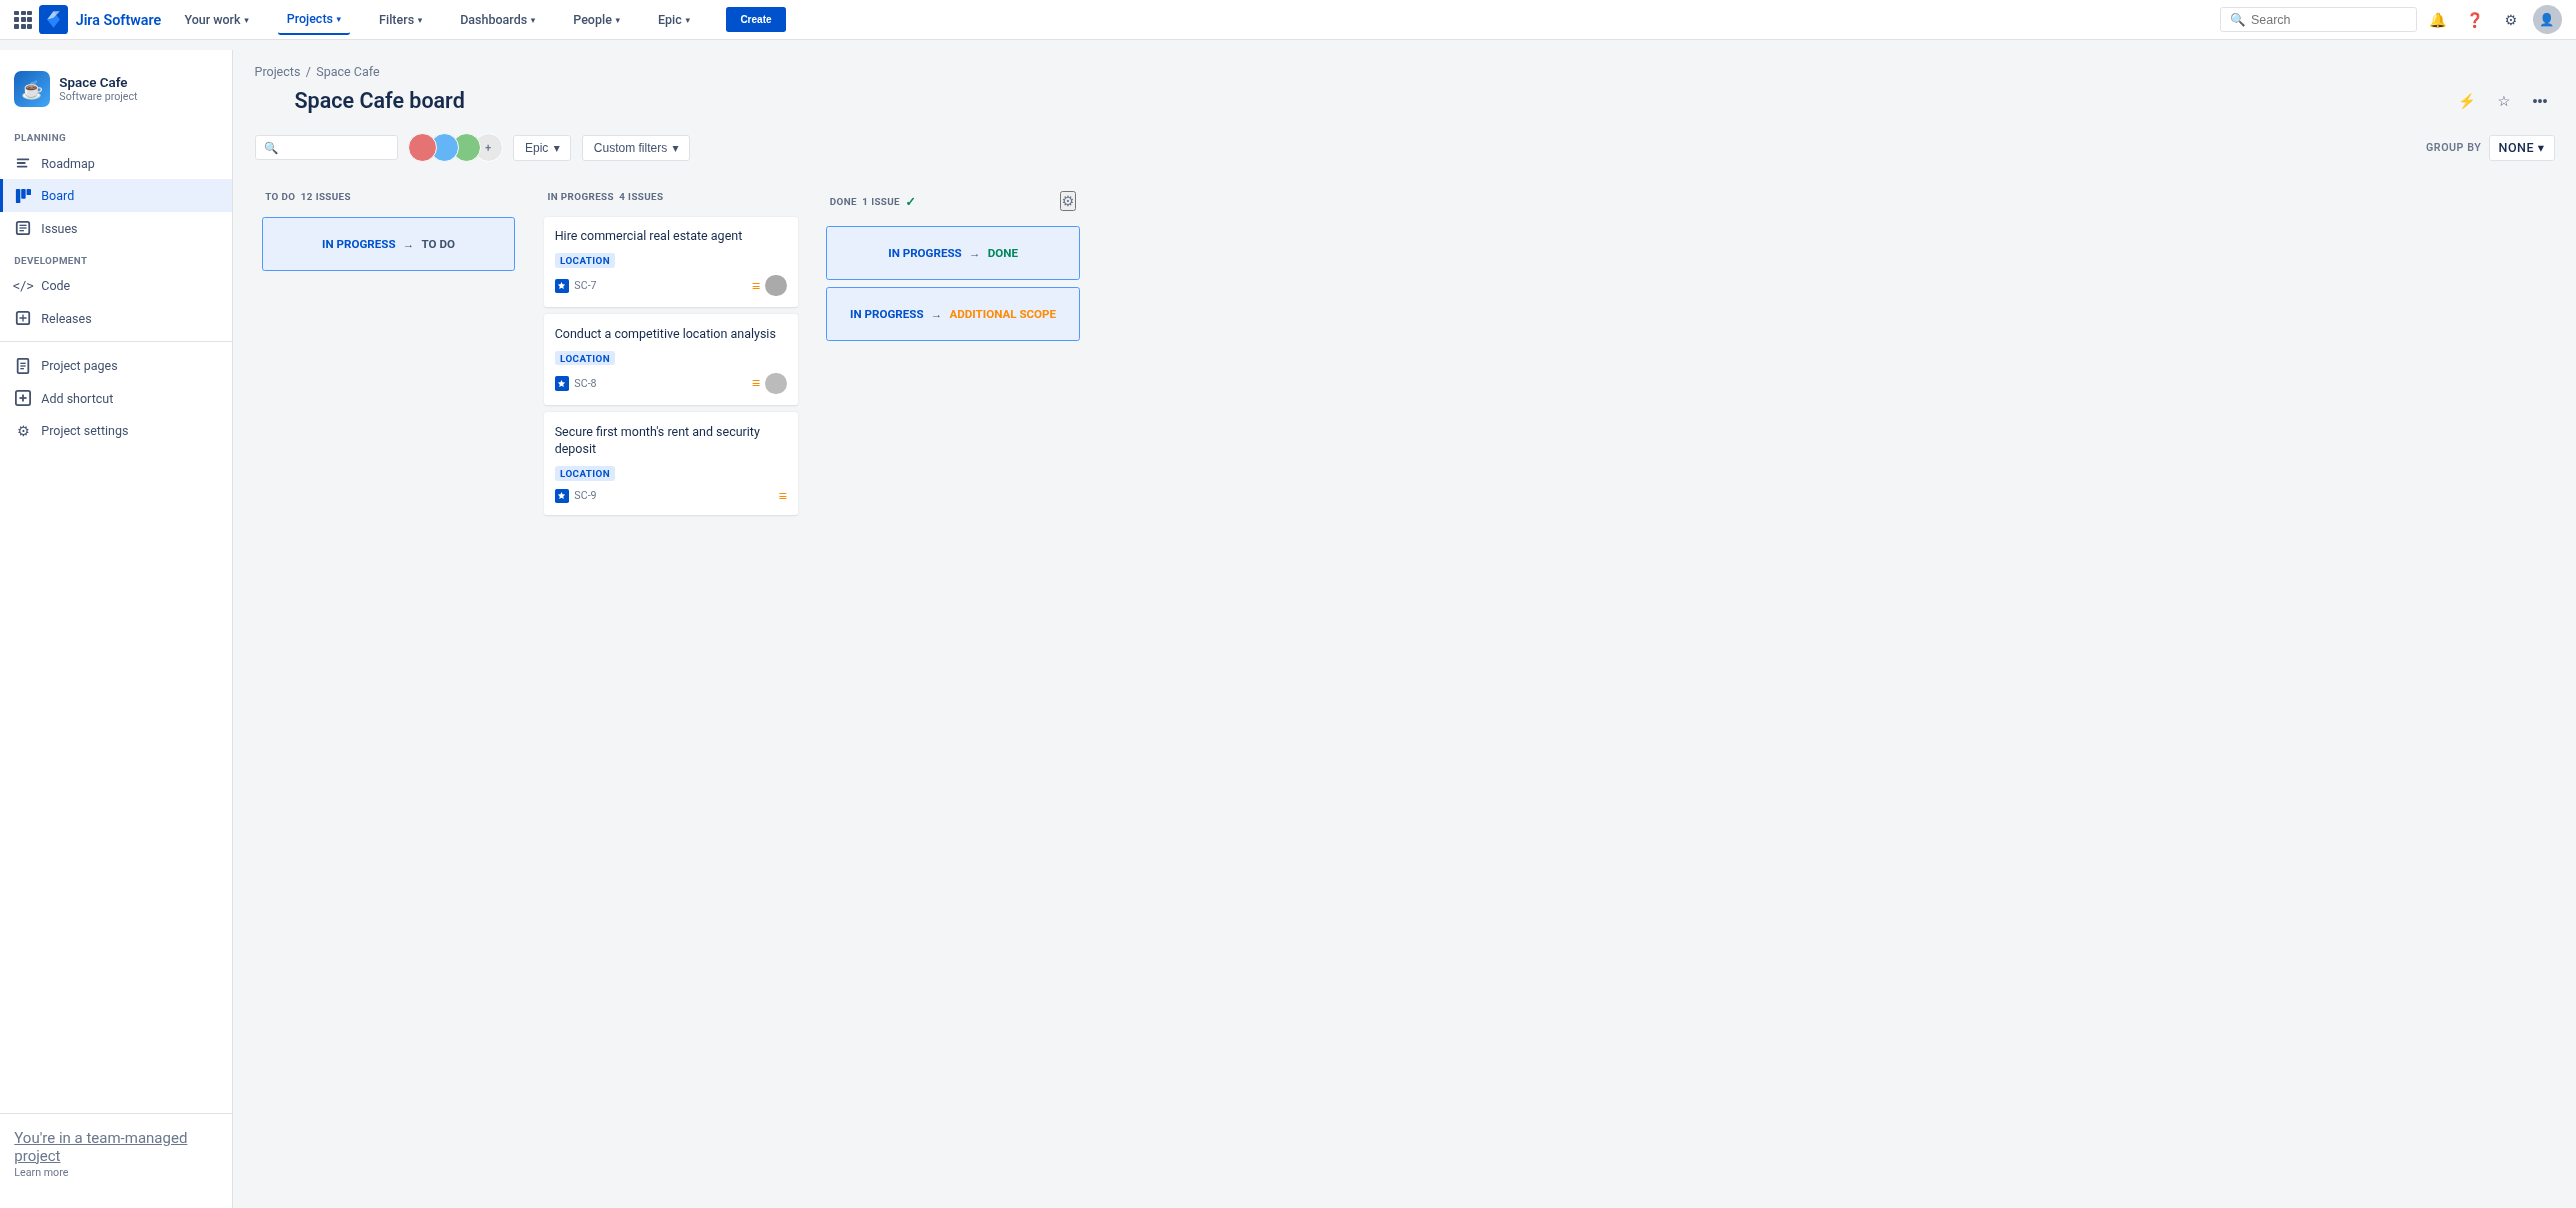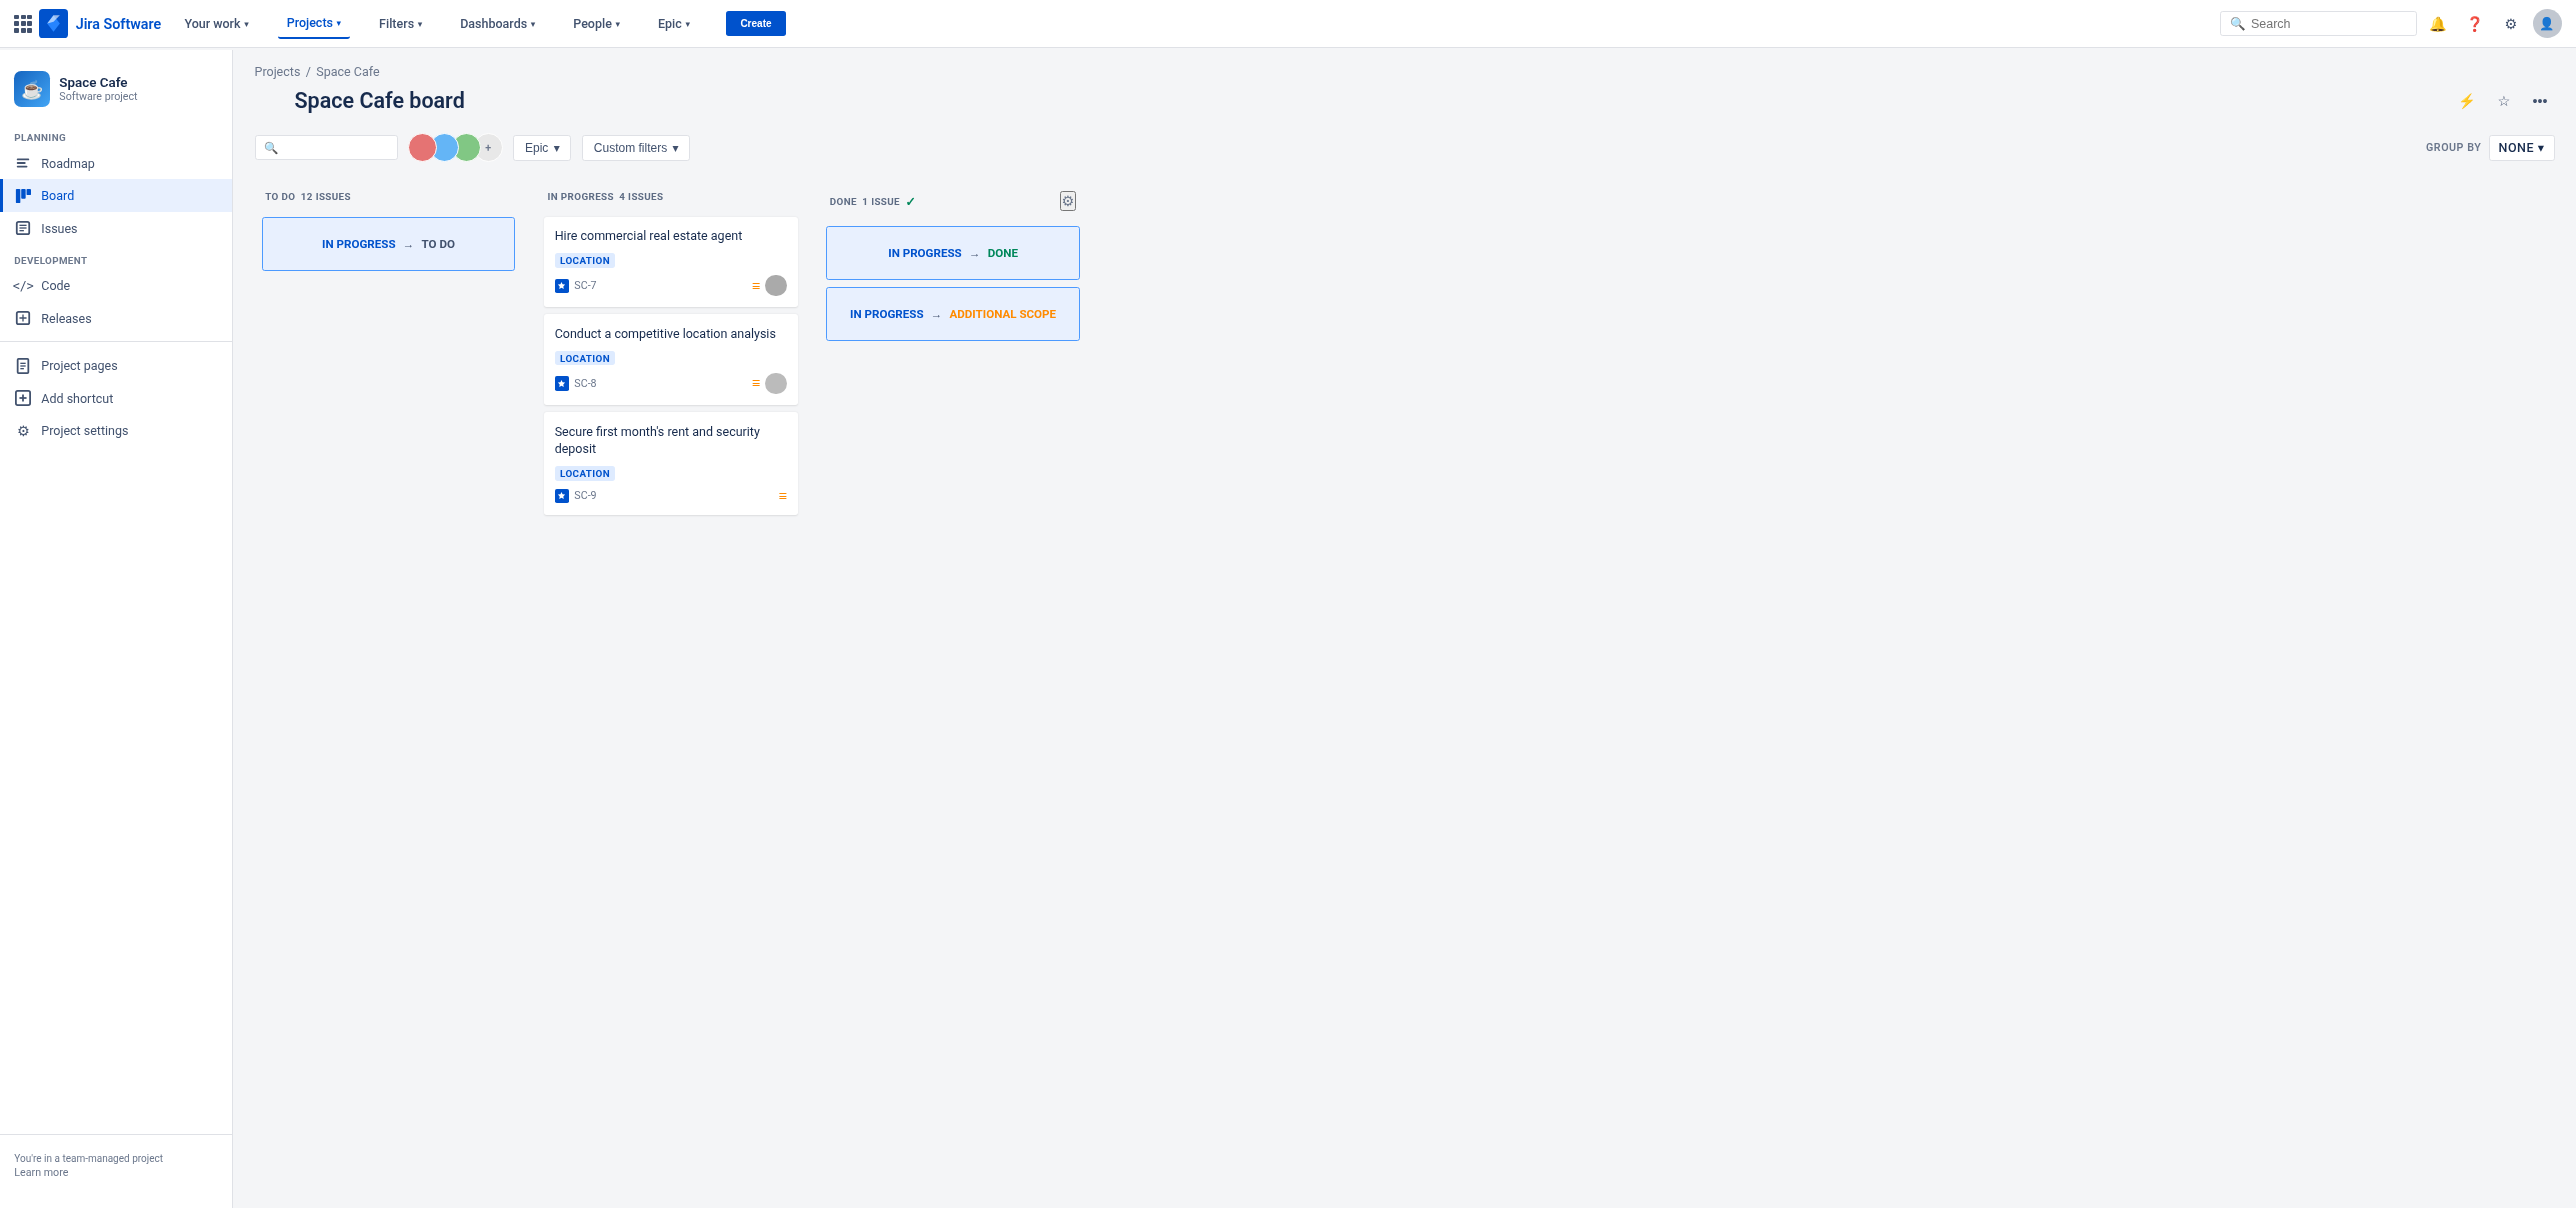--- a/index.html
+++ b/index.html
@@ -1,20 +1,20 @@
 <!DOCTYPE html>
 <html style="font-size:14.3px"><head>
   <meta charset="utf-8">
   <style>
     * { box-sizing: border-box; margin: 0; padding: 0; }
     body { font-family: -apple-system, BlinkMacSystemFont, "Segoe UI", Roboto, sans-serif; background: #f4f5f7; color: #172b4d; font-size: 12.5px; }
 
     
     .top-nav {
-      display: flex; align-items: center; background: #fff; height: 48px;
+      display: flex; align-items: center; background: #fff; height: 40px;
       padding: 0 14.3px; border-bottom: 0.9px solid #dfe1e6; position: fixed; top: 0; left: 0; right: 0; z-index: 100;
     }
     .nav-logo { display: flex; align-items: center; gap: 7.2px; margin-right: 14.3px; }
     .nav-logo-text { font-size: 14.3px; font-weight: 600; color: #0052cc; }
     .grid-icon { display: grid; grid-template-columns: 1fr 1fr 1fr; gap: 1.8px; width: 18px; height: 18px; margin-right: 10.7px; }
     .grid-dot { background: #42526e; border-radius: 0.9px; }
     .nav-items { display: flex; align-items: center; gap: 20px; flex: 1; }
     .nav-item {
       padding: 7.2px 9px; border-radius: 2.7px; cursor: pointer; display: flex; align-items: center; gap: 3.6px;
       color: #42526e; font-size: 12.5px; font-weight: 500; white-space: nowrap;
@@ -50,21 +50,21 @@
     .sidebar-section-label { font-size: 9.8px; font-weight: 700; color: #6b778c; text-transform: uppercase; padding: 10.7px 14.3px 3.6px; letter-spacing: 0.04em; }
     .sidebar-item {
       display: flex; align-items: center; gap: 9px; padding: 7.2px 14.3px; cursor: pointer;
       color: #42526e; font-size: 12.5px; border-radius: 0; position: relative;
     }
     .sidebar-item.active { background: #e8f0fe; color: #0052cc; font-weight: 400; }
     .sidebar-item.active::before { content: ''; position: absolute; left: 0; top: 0; bottom: 0; width: 2.7px; background: #0052cc; }
     .sidebar-item-icon { width: 18px; height: 18px; display: flex; align-items: center; justify-content: center; font-size: 14.3px; }
     .sidebar-divider { border: none; border-top: 0.9px solid #dfe1e6; margin: 7.2px 0; }
     .sidebar-bottom { margin-top: auto; padding: 14.3px; border-top: 0.9px solid #dfe1e6; }
-    .sidebar-bottom-text { font-size: 10px; color: #6b778c; }
+    .sidebar-bottom-text { font-size: 15px; color: #6b778c; text-decoration: underline; }
     .learn-more { font-size: 10.7px; color: #6b778c; cursor: pointer; text-decoration: none; display: block; margin-top: 1.8px; }
 
     
     .main { margin-left: 233px; padding: 0 21.5px 21.5px; flex: 1; min-height: calc(100vh - 50px); }
 
     
     .breadcrumb { display: flex; align-items: center; gap: 5.4px; padding: 14.3px 0 7.2px; font-size: 12.5px; color: #6b778c; }
     .breadcrumb a { color: #6b778c; text-decoration: none; cursor: pointer; }
     .breadcrumb-sep { color: #6b778c; }
 

